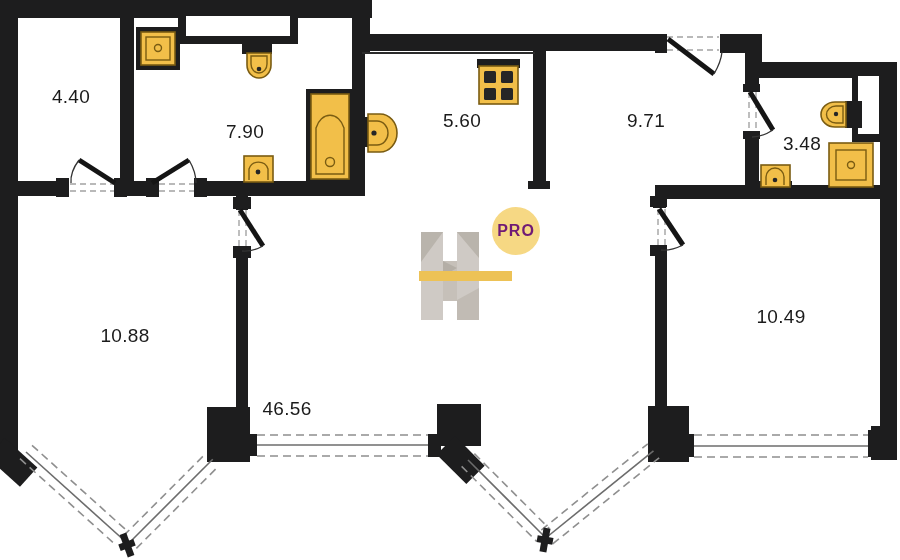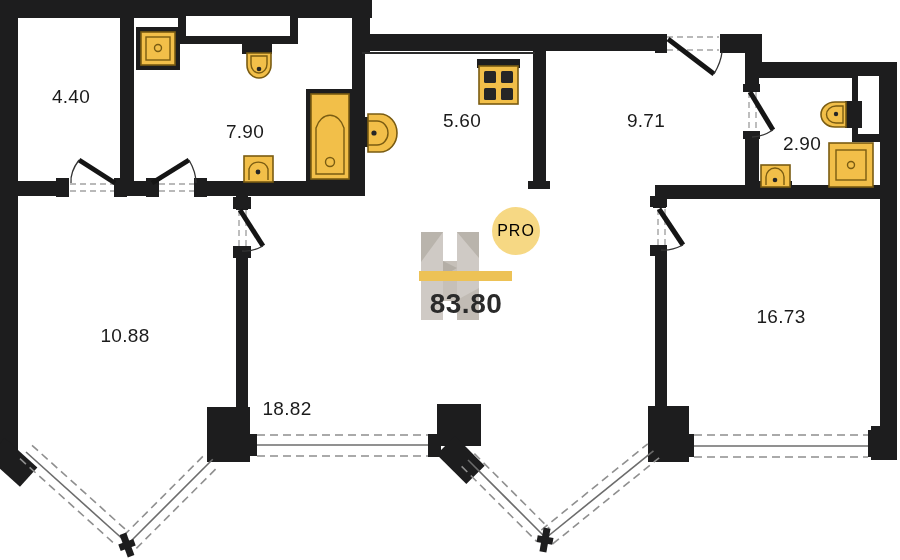--- a/index.html
+++ b/index.html
@@ -14,22 +14,22 @@
   .burner{fill:#262626;}
   .win-dash{stroke:#8f8f8f;stroke-width:1.6;stroke-dasharray:8 5;fill:none;}
   .win-solid{stroke:#6c6c6c;stroke-width:1.6;fill:none;}
   .door-dash{stroke:#a3a3a3;stroke-width:1.4;stroke-dasharray:6 4;fill:none;}
   .leaf{stroke:#151515;stroke-width:5;fill:none;}
   .arc{stroke:#333333;stroke-width:1.3;fill:none;}
   .room-label{position:absolute;transform:translate(-50%,-50%);font-size:19px;color:#1b1b1b;
               white-space:nowrap;letter-spacing:0.3px;}
   .total-label{position:absolute;transform:translate(-50%,-50%);font-size:28px;font-weight:700;
                color:#2a2a2a;letter-spacing:0.5px;}
-  .pro-label{position:absolute;transform:translate(-50%,-50%);font-size:16px;font-weight:400;
-             color:#000000;letter-spacing:1px;}
+  .pro-label{position:absolute;transform:translate(-50%,-50%);font-size:16px;font-weight:700;
+             color:#701a75;letter-spacing:1px;}
 </style>
 </head>
 <body>
 
 <div id="stage">
 
 <svg id="plan-svg" width="900" height="560" viewBox="0 0 900 560">
 
   <g>
     <rect class="wall" x="0" y="0" width="372" height="18"></rect>
@@ -250,20 +250,19 @@
     <polygon points="457,300 479,288 479,320 457,320" fill="#beb8b1"></polygon>
     <circle cx="516" cy="231" r="24" fill="#f6d67d"></circle>
     <rect x="419" y="271" width="93" height="10" fill="#edbf4e"></rect>
   </g>
 </svg>
 
   <div class="room-label" style="left:71px;top:97px">4.40</div>
   <div class="room-label" style="left:245px;top:132px">7.90</div>
   <div class="room-label" style="left:462px;top:121px">5.60</div>
   <div class="room-label" style="left:646px;top:121px">9.71</div>
-  <div class="room-label" style="left:802px;top:144px">2.90</div>
+  <div class="room-label" style="left:802px;top:144px">3.48</div>
   <div class="room-label" style="left:125px;top:336px">10.88</div>
-  <div class="room-label" style="left:287px;top:409px">18.82</div>
-  <div class="room-label" style="left:781px;top:317px">16.73</div>
+  <div class="room-label" style="left:287px;top:409px">46.56</div>
+  <div class="room-label" style="left:781px;top:317px">10.49</div>
 
   <div class="pro-label" style="left:516px;top:231px">PRO</div>
-  <div class="total-label" style="left:466px;top:304px">83.80</div>
 </div>
 
 </body></html>

